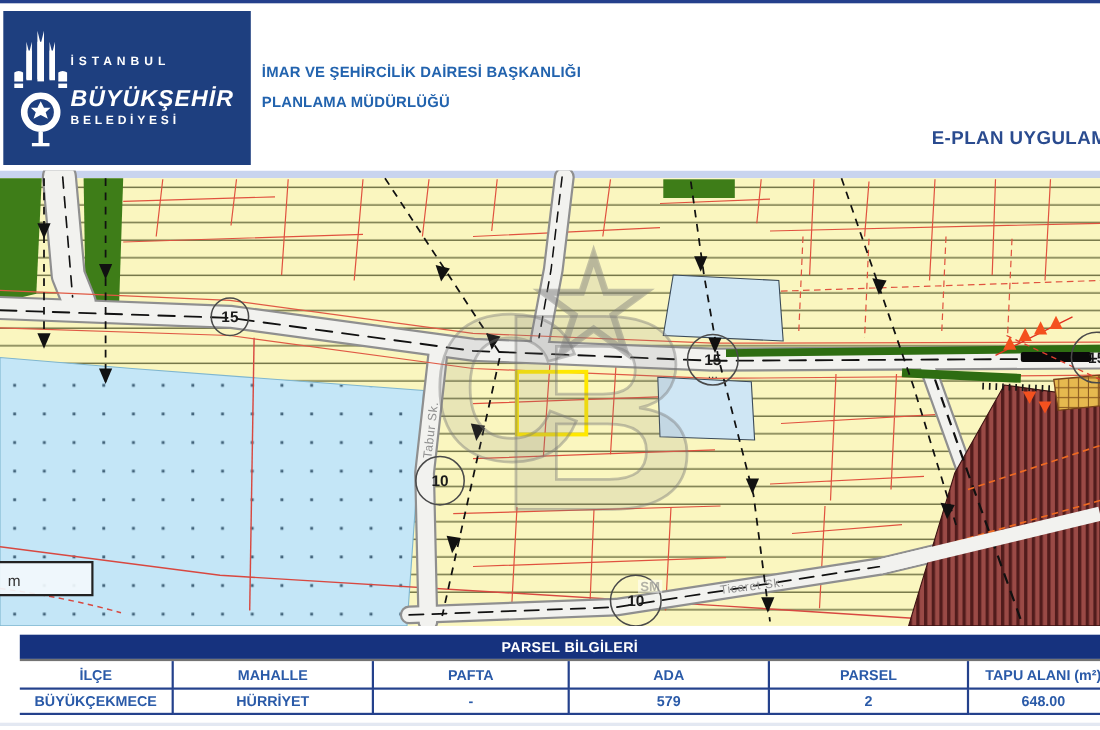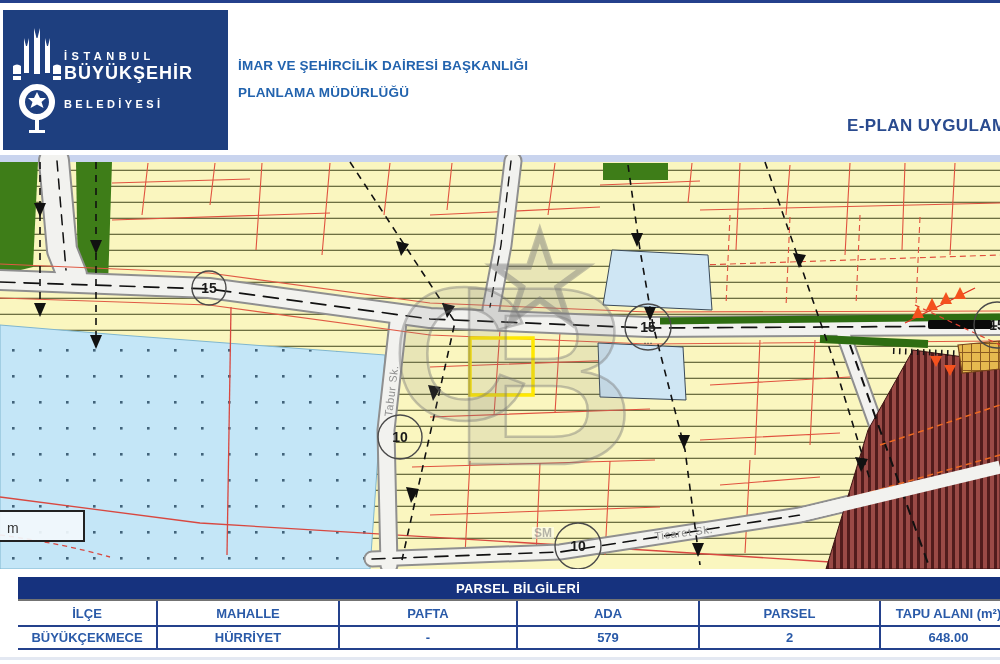--- a/index.html
+++ b/index.html
@@ -4,38 +4,38 @@
 <style>
   html,body{margin:0;padding:0;background:#fff;}
   #page{position:relative;width:1000px;height:664px;overflow:hidden;background:#fff;
         font-family:"Liberation Sans",sans-serif;}
   
   .topline{position:absolute;top:0;left:0;width:1000px;height:3px;background:#24408c;}
   .logo-box{position:absolute;left:3px;top:10px;width:225px;height:140px;background:#1e3f7f;}
   .emblem{position:absolute;left:8px;top:16px;}
   .logo-text{position:absolute;left:61px;top:40px;color:#fff;}
   .lg1{font-size:11px;font-weight:bold;letter-spacing:4.5px;}
-  .lg2{font-size:18px;font-weight:bold;letter-spacing:1px;margin-top:1px;}
-  .lg3{font-size:11px;font-weight:bold;letter-spacing:3.4px;margin-top:14px;}
+  .lg2{font-size:21px;font-weight:bold;letter-spacing:1px;margin-top:16px;font-style:italic;}
+  .lg3{font-size:11px;font-weight:bold;letter-spacing:3.4px;margin-top:2px;}
   .dept{position:absolute;left:238px;top:52px;color:#2263ae;font-size:13.5px;font-weight:bold;line-height:27px;letter-spacing:.2px;}
   .eplan{position:absolute;left:847px;top:116px;width:153px;overflow:hidden;white-space:nowrap;
          font-size:17px;font-weight:bold;color:#2a4b8f;letter-spacing:.4px;}
   
   #map{position:absolute;left:0;top:155px;width:1000px;height:414px;}
   .mcircle{fill:none;stroke:#4a4a4a;stroke-width:1.4;}
   .mlabel{font-size:14px;font-weight:bold;fill:#1a1a1a;text-anchor:middle;font-family:"Liberation Sans",sans-serif;}
   .msub{font-size:11px;fill:#333;text-anchor:middle;font-family:"Liberation Sans",sans-serif;}
   .roadlabel{font-size:11px;fill:#8f8f8f;letter-spacing:.6px;font-family:"Liberation Sans",sans-serif;}
   .scalelabel{font-size:14px;fill:#333;font-family:"Liberation Sans",sans-serif;}
   .wm{position:absolute;color:rgba(125,125,125,0.14);-webkit-text-stroke:2.5px rgba(120,120,120,0.42);
       font-weight:bold;line-height:1;pointer-events:none;}
   .wm-star{left:486px;top:218px;font-size:120px;}
   .wm-c{left:392px;top:258px;font-size:190px;}
   .wm-b{left:452px;top:248px;font-size:255px;}
-  .wm-sm{left:532px;top:527px;font-size:12px;color:rgba(120,120,120,0.55);-webkit-text-stroke:0;
+  .wm-sm{left:580px;top:527px;font-size:12px;color:rgba(120,120,120,0.55);-webkit-text-stroke:0;
          background:rgba(255,255,255,0.5);padding:0 2px;}
   
   .ptable{position:absolute;left:18px;top:577px;width:1000px;}
   .ptitle{height:22px;background:#16327e;color:#fff;display:flex;align-items:center;justify-content:center;
           font-size:13px;font-weight:bold;letter-spacing:.3px;}
   .grid{display:grid;grid-template-columns:140px 182px 178px 182px 181px 137px;border-top:2px solid #737373;}
   .cell{display:flex;align-items:center;justify-content:center;border-right:2px solid #24418c;
         border-bottom:2px solid #24418c;color:#2a5aa8;font-weight:bold;}
   .hcell{height:24px;font-size:13px;}
   .dcell{height:21px;font-size:13px;}

